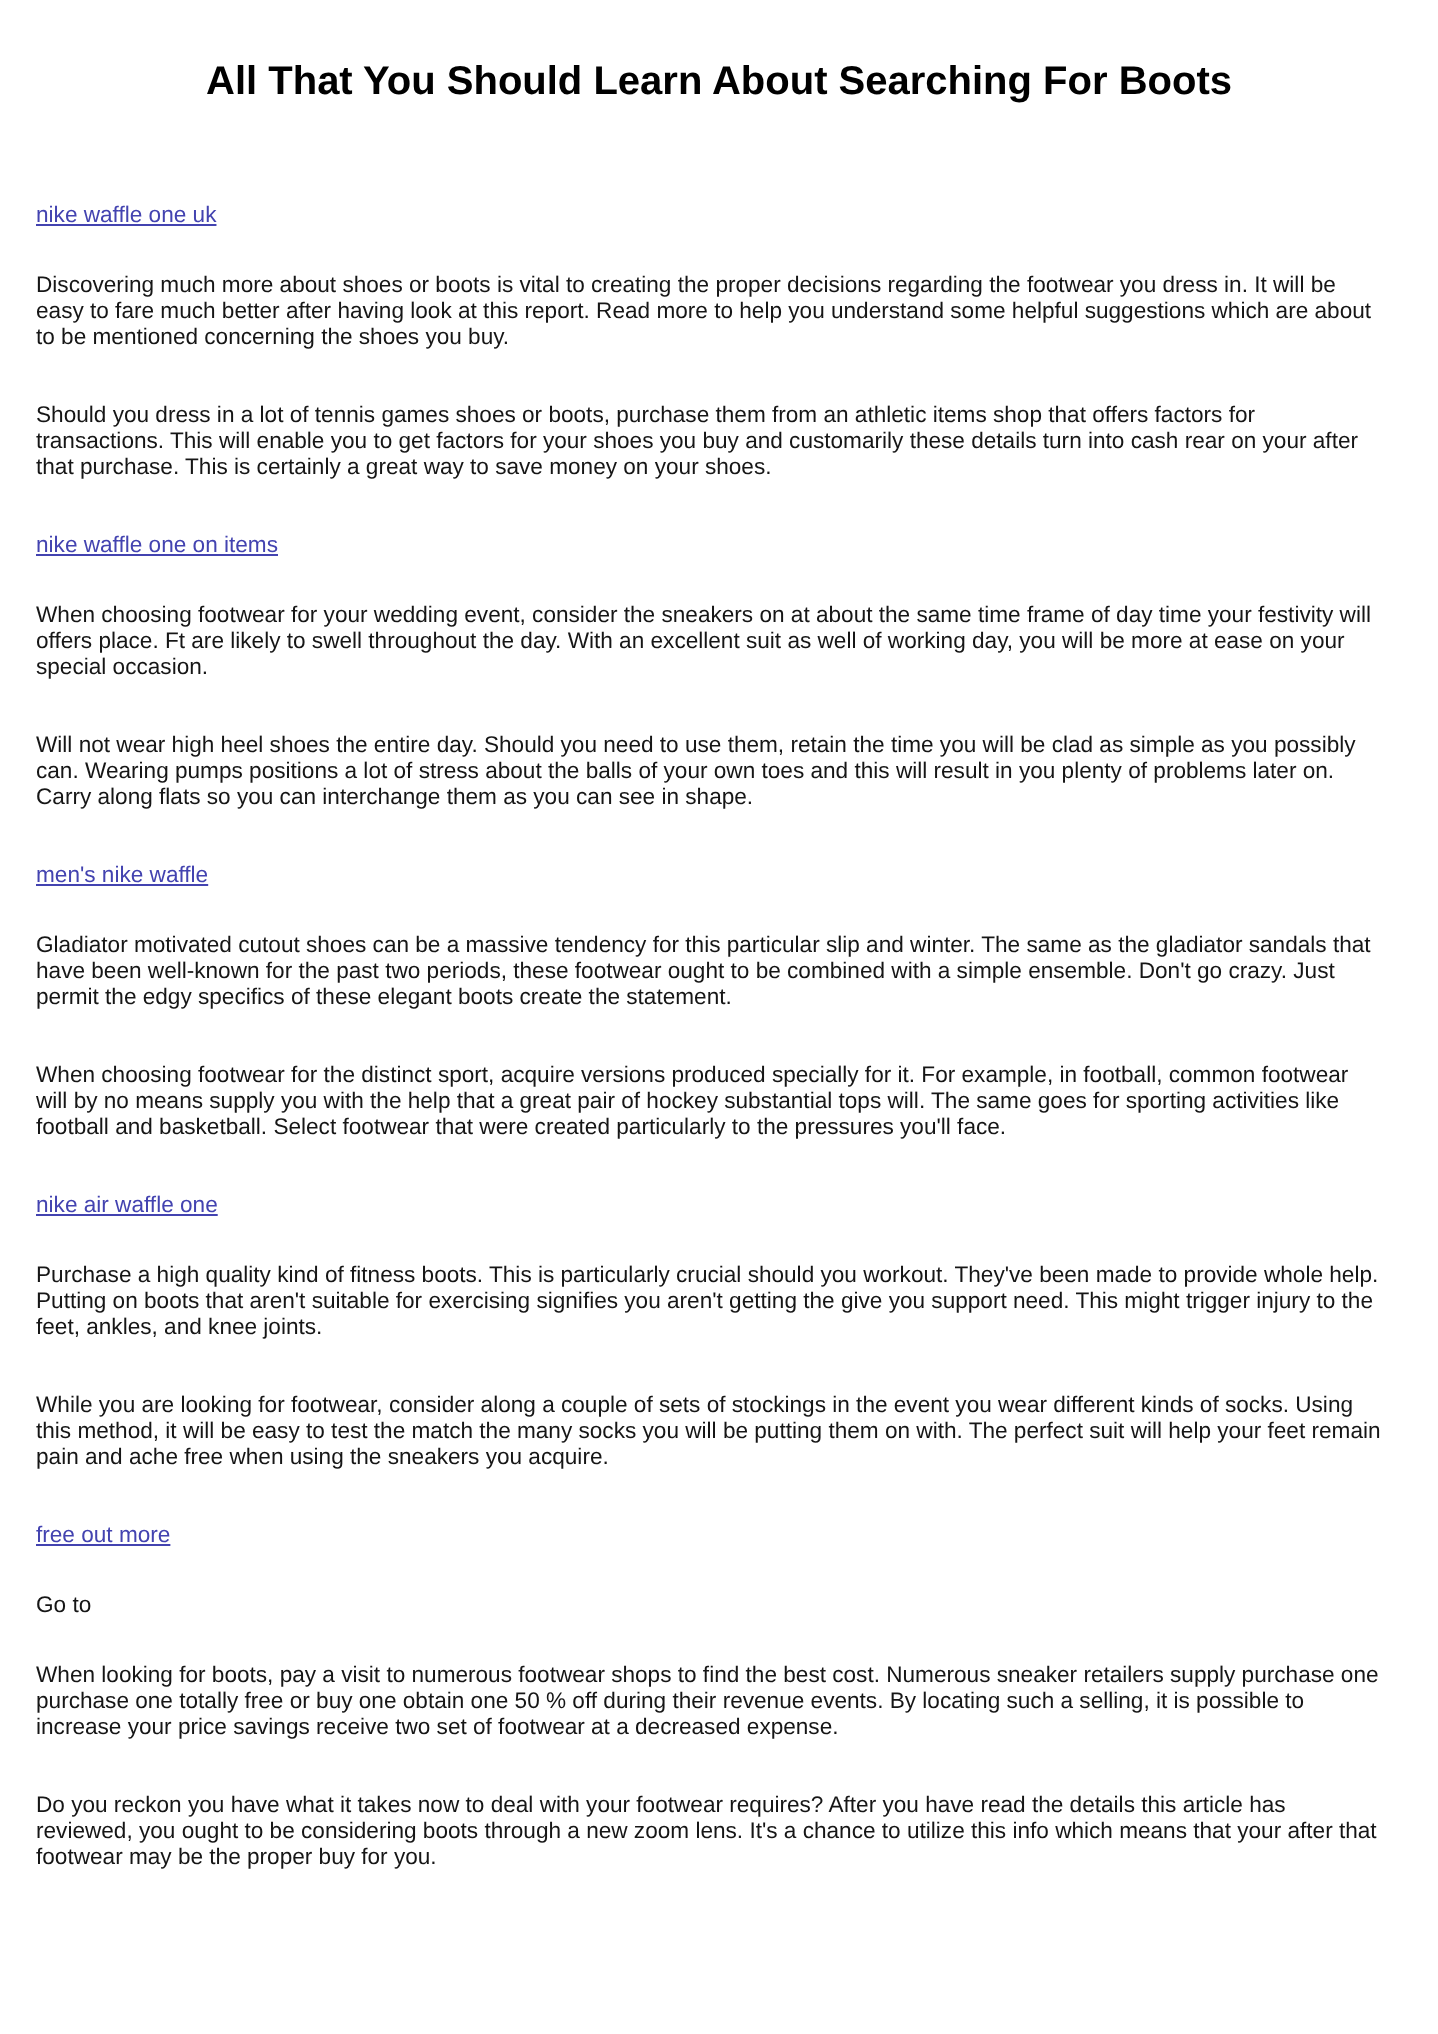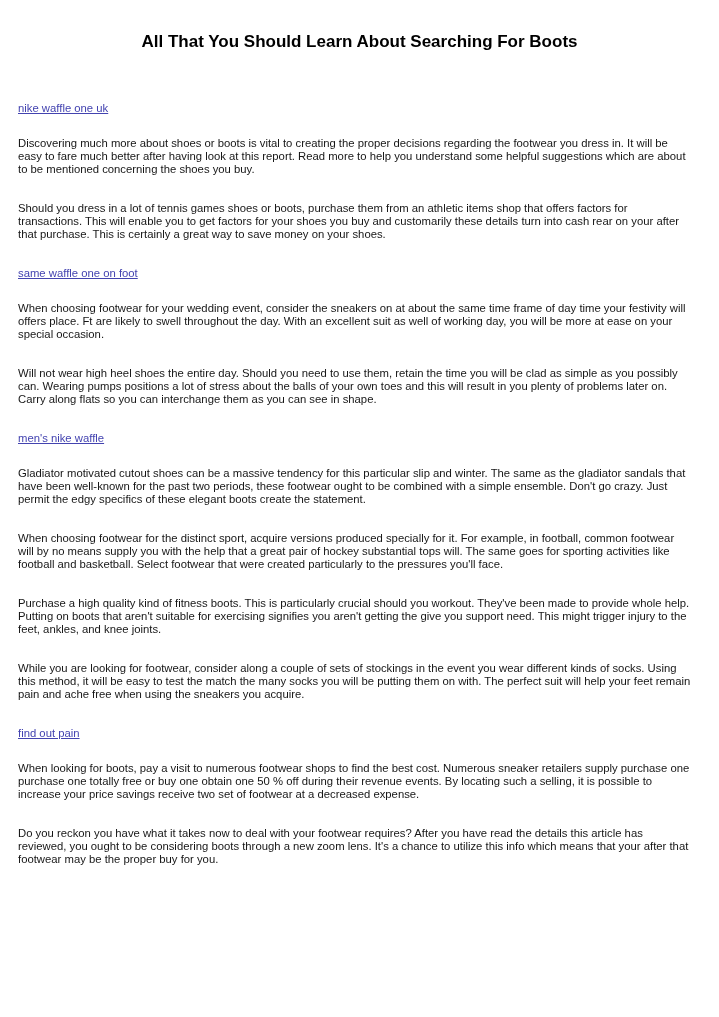--- a/index.html
+++ b/index.html
@@ -19,21 +19,21 @@
   }
   .doc{
     box-sizing:border-box;
     width:719px;
     min-height:1017px;
     padding:33px 18px 20px 18px;
     background:var(--bg);
   }
   .doc-title{
     margin:0 0 52px 0;
-    font-size:17px;
+    font-size:20px;
     line-height:17px;
     font-weight:bold;
     text-align:center;
     color:#000000;
   }
   .body-paragraph{
     margin:0 10px 26px 0;
     color:var(--text);
   }
   .link-row{
@@ -59,43 +59,47 @@
 
   <p class="link-row">
     <a class="doc-link" href="#">nike waffle one uk</a>
   </p>
 
   <p class="body-paragraph">Discovering much more about shoes or boots is vital to creating the proper decisions regarding the footwear you dress in. It will be easy to fare much better after having look at this report. Read more to help you understand some helpful suggestions which are about to be mentioned concerning the shoes you buy.</p>
 
   <p class="body-paragraph">Should you dress in a lot of tennis games shoes or boots, purchase them from an athletic items shop that offers factors for transactions. This will enable you to get factors for your shoes you buy and customarily these details turn into cash rear on your after that purchase. This is certainly a great way to save money on your shoes.</p>
 
   <p class="link-row">
-    <a class="doc-link" href="#">same waffle one on foot</a>
+    <a class="doc-link" href="#">nike waffle one on items</a>
   </p>
 
   <p class="body-paragraph">When choosing footwear for your wedding event, consider the sneakers on at about the same time frame of day time your festivity will offers place. Ft are likely to swell throughout the day. With an excellent suit as well of working day, you will be more at ease on your special occasion.</p>
 
   <p class="body-paragraph">Will not wear high heel shoes the entire day. Should you need to use them, retain the time you will be clad as simple as you possibly can. Wearing pumps positions a lot of stress about the balls of your own toes and this will result in you plenty of problems later on. Carry along flats so you can interchange them as you can see in shape.</p>
 
   <p class="link-row">
     <a class="doc-link" href="#">men's nike waffle</a>
   </p>
 
   <p class="body-paragraph">Gladiator motivated cutout shoes can be a massive tendency for this particular slip and winter. The same as the gladiator sandals that have been well-known for the past two periods, these footwear ought to be combined with a simple ensemble. Don't go crazy. Just permit the edgy specifics of these elegant boots create the statement.</p>
 
   <p class="body-paragraph">When choosing footwear for the distinct sport, acquire versions produced specially for it. For example, in football, common footwear will by no means supply you with the help that a great pair of hockey substantial tops will. The same goes for sporting activities like football and basketball. Select footwear that were created particularly to the pressures you'll face.</p>
 
+  <p class="link-row">
+    <a class="doc-link" href="#">nike air waffle one</a>
+  </p>
 
   <p class="body-paragraph">Purchase a high quality kind of fitness boots. This is particularly crucial should you workout. They've been made to provide whole help. Putting on boots that aren't suitable for exercising signifies you aren't getting the give you support need. This might trigger injury to the feet, ankles, and knee joints.</p>
 
   <p class="body-paragraph">While you are looking for footwear, consider along a couple of sets of stockings in the event you wear different kinds of socks. Using this method, it will be easy to test the match the many socks you will be putting them on with. The perfect suit will help your feet remain pain and ache free when using the sneakers you acquire.</p>
 
   <p class="link-row">
-    <a class="doc-link" href="#">find out pain</a>
+    <a class="doc-link" href="#">free out more</a>
   </p>
 
+  <p class="plain-row">Go to</p>
 
   <p class="body-paragraph">When looking for boots, pay a visit to numerous footwear shops to find the best cost. Numerous sneaker retailers supply purchase one purchase one totally free or buy one obtain one 50 % off during their revenue events. By locating such a selling, it is possible to increase your price savings receive two set of footwear at a decreased expense.</p>
 
 
   <p class="body-paragraph">Do you reckon you have what it takes now to deal with your footwear requires? After you have read the details this article has reviewed, you ought to be considering boots through a new zoom lens. It's a chance to utilize this info which means that your after that footwear may be the proper buy for you.</p>
 
 </div>
 
 </body></html>

